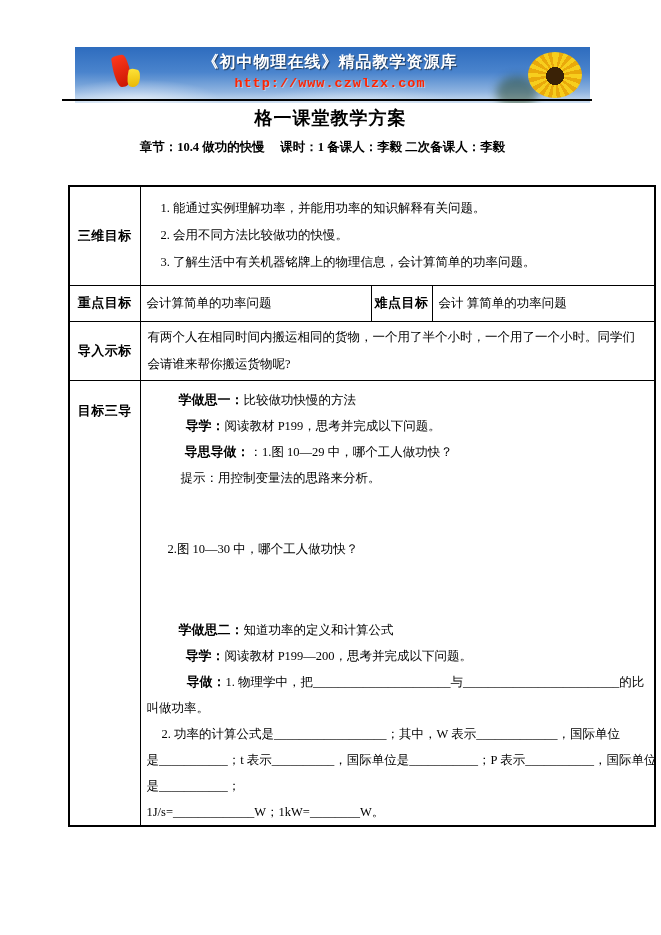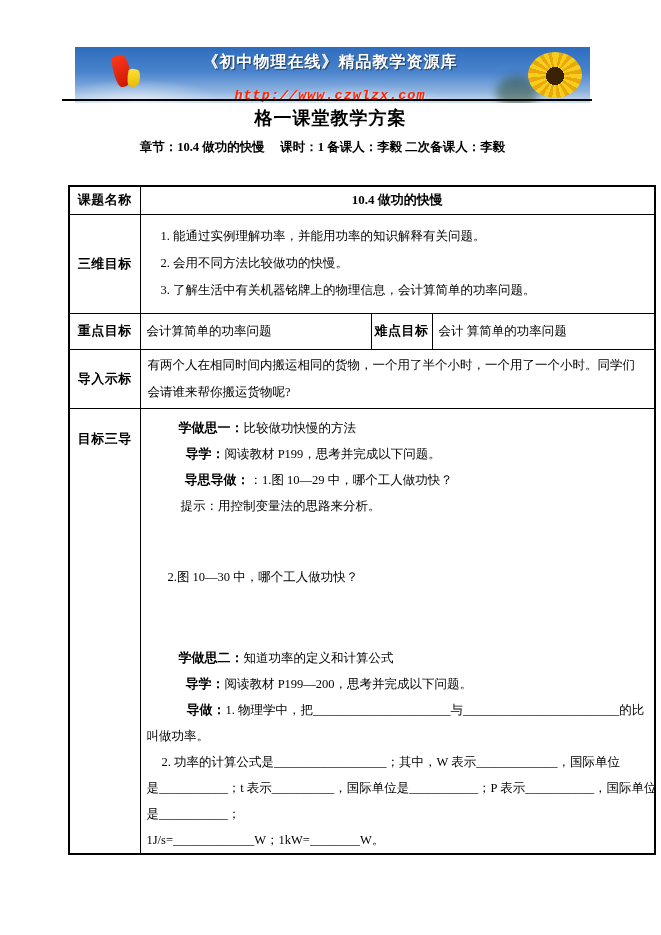--- a/index.html
+++ b/index.html
@@ -27,23 +27,23 @@
     background:linear-gradient(160deg,#ffe63c,#e8b400);
     border-radius:60% 40% 55% 45% / 15% 70% 40% 90%;
     transform:rotate(14deg);
   }
   .banner-text { position:absolute; left:105px; top:5px; width:300px; text-align:center; }
   .banner-title {
     color:#ffffff; font-weight:bold; font-size:16px; letter-spacing:1px;
     text-shadow:1px 1px 1px rgba(0,0,0,.55); white-space:nowrap;
   }
   .banner-url {
-    margin-top:15px; color:#ff2400; font-weight:bold; font-size:13.5px;
+    margin-top:3px; color:#ff2400; font-weight:bold; font-size:13.5px;
     font-family:"Liberation Mono","DejaVu Sans Mono",monospace; letter-spacing:1px;
-    text-shadow:1px 1px 0 rgba(255,255,255,.35); white-space:nowrap;font-style:italic;
+    text-shadow:1px 1px 0 rgba(255,255,255,.35); white-space:nowrap;
   }
   .sunflower {
     position:absolute; right:8px; top:5px; width:54px; height:46px; border-radius:50%;
     background:
       radial-gradient(circle at 50% 52%, #3a2206 0 9px, rgba(0,0,0,0) 9px),
       repeating-conic-gradient(from 0deg, #f7ce1d 0deg 11deg, #e9a90b 11deg 22deg);
     box-shadow:-38px 18px 8px -6px rgba(30,60,20,.45);
   }
 
   .rule { position:absolute; left:62px; top:99px; width:530px; height:2px; background:#000; }
@@ -107,24 +107,20 @@
 
   <table class="plan">
     <colgroup>
         <col style="width:71px">
         <col style="width:231px">
         <col style="width:61px">
         <col style="width:223px">
       </colgroup>
 
     <tbody>
-        <tr style="height:28px">
-      <td class="lbl">课题名称</td>
-      <td class="val-center" colspan="3">10.4 做功的快慢</td>
-    </tr>
 
     <tr style="height:99px">
       <td class="lbl">三维目标</td>
       <td class="objectives" colspan="3">
         <div class="obj-line">1. 能通过实例理解功率，并能用功率的知识解释有关问题。</div>
         <div class="obj-line">2. 会用不同方法比较做功的快慢。</div>
         <div class="obj-line">3. 了解生活中有关机器铭牌上的物理信息，会计算简单的功率问题。</div>
       </td>
     </tr>
 

